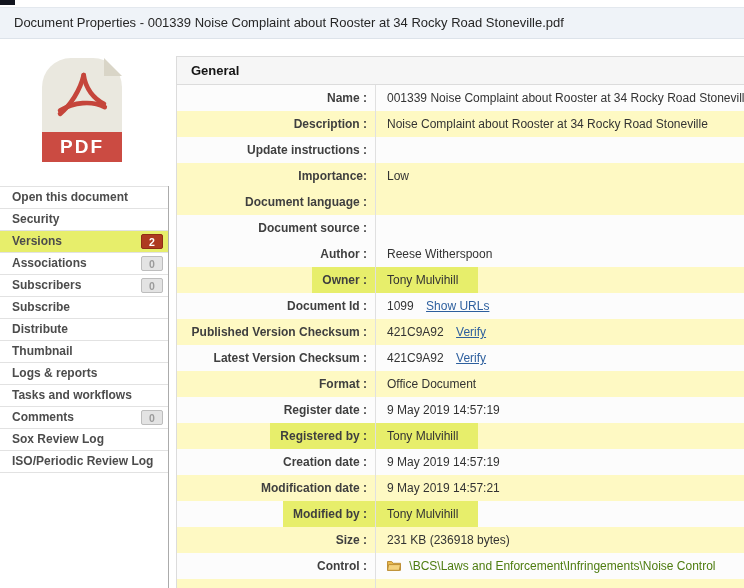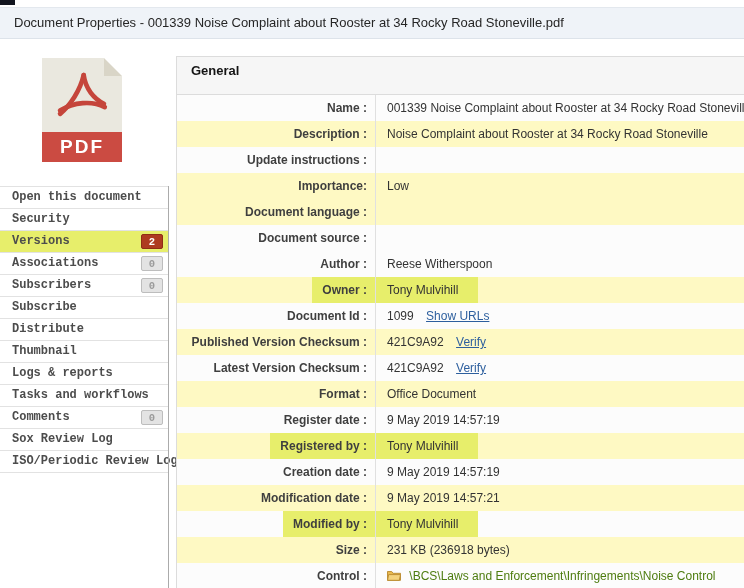--- a/index.html
+++ b/index.html
@@ -17,52 +17,53 @@
     background:#eff3f8; border-top:1px solid #e3e8ee; border-bottom:1px solid #dde3ea;
     line-height:30px; padding-left:14px; font-size:13px; color:#262626;
     white-space:nowrap; overflow:hidden;
   }
 
   
   .sidebar { position:absolute; top:39px; left:0; width:168px; bottom:0; }
   .pdf-icon {
     position:relative; width:80px; height:104px; margin:19px 0 0 42px;
     background:#eae8df;
+    border-radius:29px;
   }
   .pdf-icon .fold {
     position:absolute; top:0; right:0; width:0; height:0;
     border-bottom:18px solid #d9d5c7; border-right:18px solid #fff;
   }
   .pdf-icon svg.acro { position:absolute; top:10px; left:13px; }
   .pdf-band {
     position:absolute; left:0; right:0; bottom:0; height:30px;
     background:var(--pdf_red); color:#fff; text-align:center;
     font-size:19px; font-weight:bold; letter-spacing:2px; line-height:30px;
   }
   .menu { list-style:none; margin:0; padding:0; position:absolute; top:147px; left:0; width:168px;
-    border-top:1px solid #e2e2e2;font-family:Liberation Mono, monospace; }
+    border-top:1px solid #e2e2e2; }
   .menu-item {
     position:relative; height:22px; line-height:21px; box-sizing:border-box;
     padding-left:12px; border-bottom:1px solid #e2e2e2;
     font-size:12px; font-weight:bold; color:#4c4c4c; cursor:pointer;
     white-space:nowrap;
   }
   .menu-item.active { background:var(--highlight); }
   .mi-badge {
     position:absolute; right:5px; top:3px; width:22px; height:15px; box-sizing:border-box;
     border-radius:2px; text-align:center; font-size:10.5px; line-height:14px; font-weight:bold;
   }
   .mi-badge.red { background:var(--badge_red); color:#fff; border:1px solid #8f2d15; }
   .mi-badge.gray { background:#e3e3e3; color:#9b9b9b; border:1px solid #bdbdbd; }
   .side-rail { position:absolute; left:168px; top:186px; bottom:0; width:1px; background:#ababab; }
 
   
   .main { position:absolute; left:176px; top:56px; width:568px; }
   .panel-header {
-    height:39px; line-height:27px; box-sizing:border-box;
+    height:29px; line-height:27px; box-sizing:border-box;
     background:#f6f6f6; border:1px solid #dcdcdc; border-right:none;
     padding-left:14px; font-size:13px; font-weight:bold; color:#141414;
   }
   .rows { border-left:1px solid #dcdcdc; }
   .row { display:flex; height:26px; line-height:26px; }
   .row.odd  { background:#fcfcfc; }
   .row.even { background:#fef9c3; }
   .cell { box-sizing:border-box; }
   .cell.label {
     flex:none; width:190px; text-align:right; padding-right:8px;

